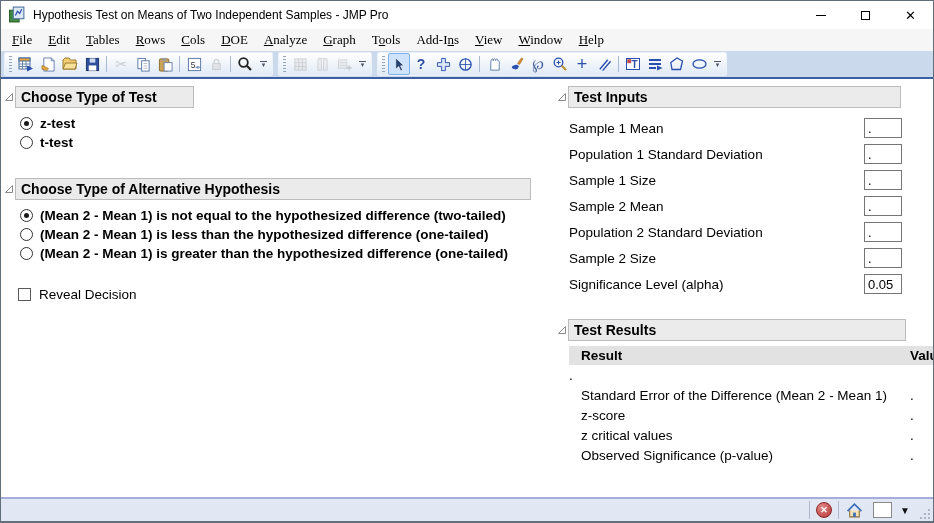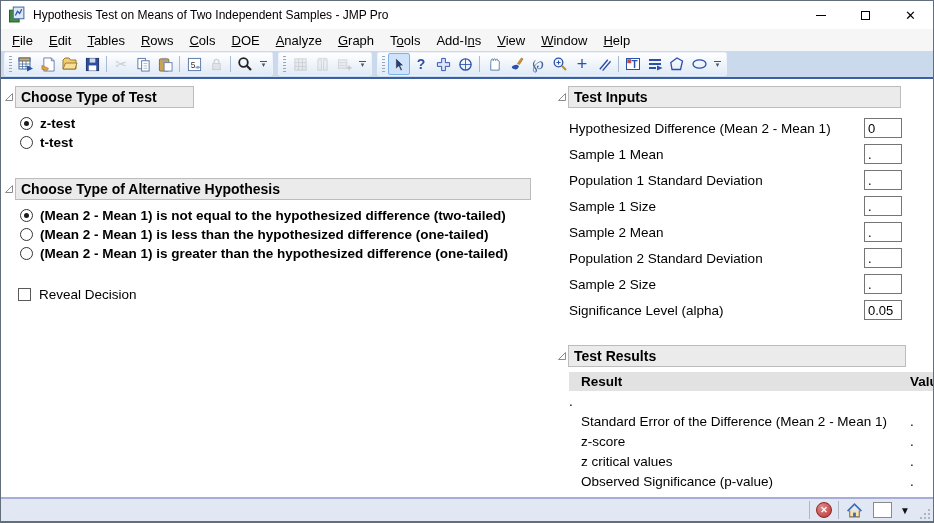--- a/index.html
+++ b/index.html
@@ -15,21 +15,21 @@
   .titlebar{height:28px;background:#ffffff;display:flex;align-items:center;flex:0 0 auto;}
   .app-icon{width:18px;height:18px;margin:0 6px 0 8px;flex:0 0 auto;}
   .title-text{font-size:12px;white-space:nowrap;}
   .title-spacer{flex:1;}
   .win-btn{width:45px;height:28px;display:flex;align-items:center;justify-content:center;cursor:default;}
   .glyph-min{display:block;width:10px;height:0;border-top:1px solid #000;}
   .glyph-max{display:block;width:9px;height:9px;border:1px solid #000;background:#fff;}
   .glyph-close{font-size:13px;line-height:1;color:#000;}
   
   .menubar{height:22px;background:#f6f6f6;display:flex;align-items:center;padding-left:3px;flex:0 0 auto;}
-  .menu-item{font-size:13px;padding:2px 8px;white-space:nowrap;}
+  .menu-item{font-size:13px;padding:2px 8px;white-space:nowrap;font-family:Liberation Serif, serif;}
   .menu-item u{text-decoration:underline;}
   
   .toolbar{height:28px;background:#cbd9ec;border-bottom:2px solid #3b5fa2;display:flex;align-items:center;padding:1px 3px;gap:5px;flex:0 0 auto;}
   .tgroup{height:24px;background:linear-gradient(#ffffff,#e0eaf6);border:1px solid #edf2fa;border-radius:2px;display:flex;align-items:center;padding:0 3px;}
   .grip{width:3px;height:16px;margin:0 3px 0 1px;background:repeating-linear-gradient(to bottom,#96a6bf 0 1px,transparent 1px 3px);}
   .tbtn{width:22px;height:22px;display:flex;align-items:center;justify-content:center;border:1px solid transparent;border-radius:2px;}
   .tbtn span.g{font-size:14px;line-height:1;}
   .tbtn.selected{background:#cfe4fc;border-color:#7eb3e8;}
   .tbtn.disabled{opacity:.35;filter:grayscale(1);}
   .tsep{width:1px;height:16px;background:#a9bad2;margin:0 3px;}
@@ -354,24 +354,20 @@
       <div class="sec-header">
         <span class="disclosure">
           <svg width="10" height="10" viewBox="0 0 10 10">
               <path d="M8.5 1.5 L8.5 8.5 L1.5 8.5 Z" fill="#fff" stroke="#8a8a8a" stroke-width="1"></path>
             </svg>
         </span>
         <span class="header-box hb-inputs">Test Inputs</span>
       </div>
       <div class="inputs-list" id="inputs-list">
           <div class="input-row">
-            <span class="lbl">Hypothesized Difference (Mean 2 - Mean 1)</span>
-            <input class="input-box" type="text" value="0" style="">
-          </div>
-          <div class="input-row">
             <span class="lbl">Sample 1 Mean</span>
             <input class="input-box" type="text" value="." style="">
           </div>
           <div class="input-row">
             <span class="lbl">Population 1 Standard Deviation</span>
             <input class="input-box" type="text" value="." style="">
           </div>
           <div class="input-row">
             <span class="lbl">Sample 1 Size</span>
             <input class="input-box" type="text" value="." style="">

